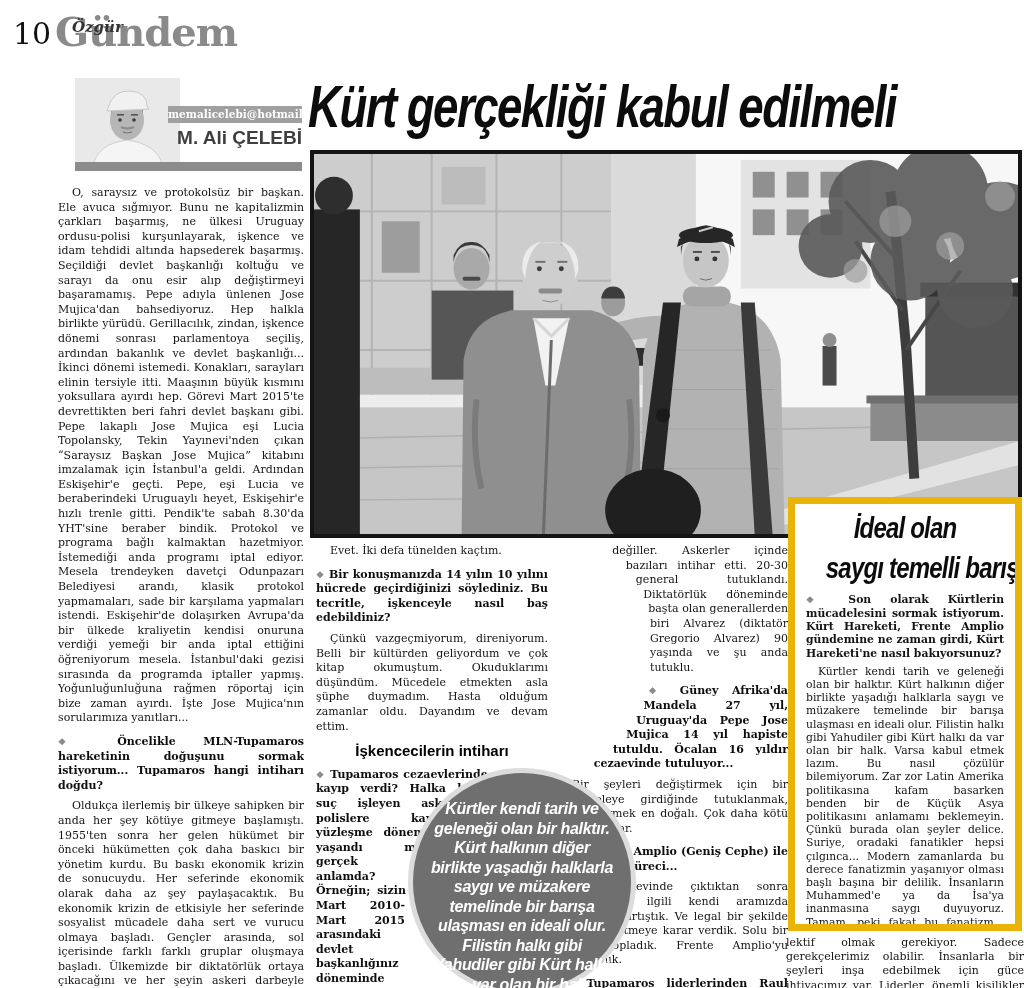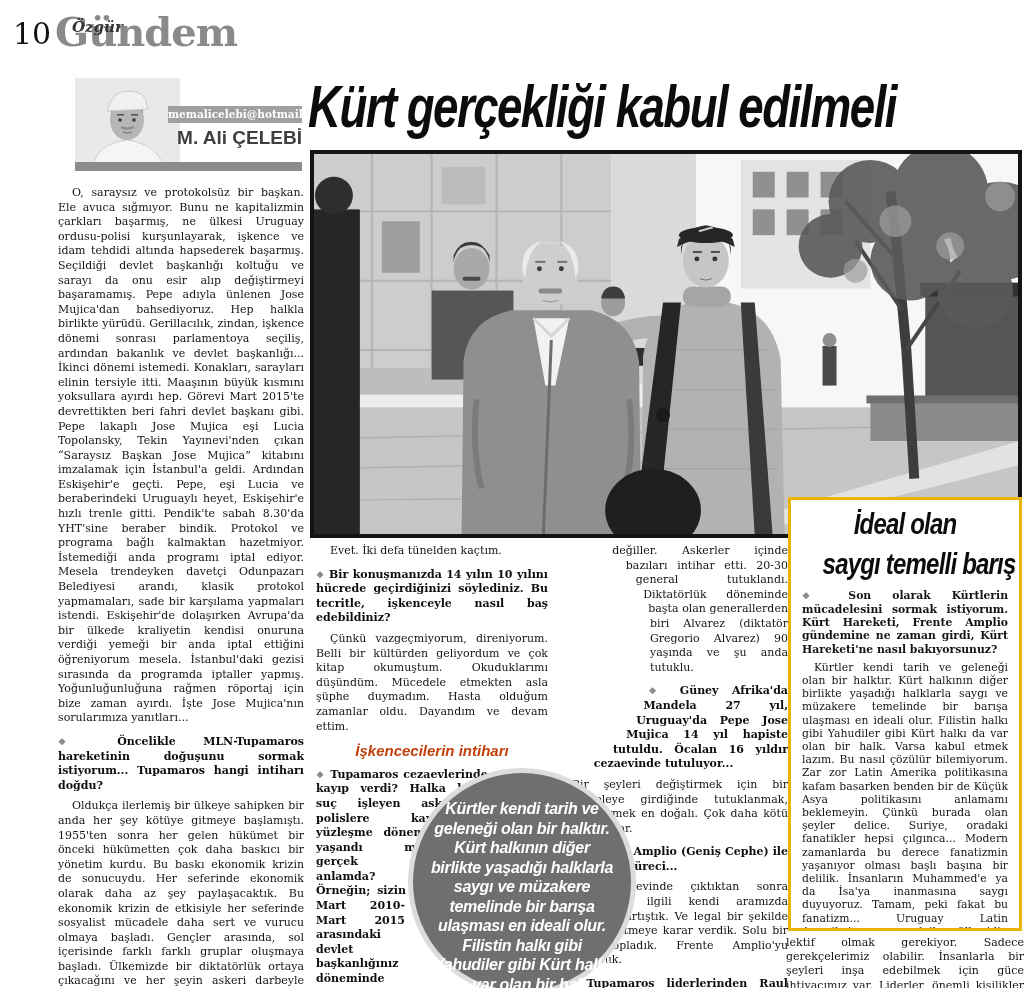--- a/index.html
+++ b/index.html
@@ -35,34 +35,34 @@
   .photo svg{display:block;width:100%;height:100%;}
   
   .col{position:absolute;text-align:justify;font-size:11px;line-height:14.6px;overflow:hidden;z-index:2;}
   .col p{margin:0 0 6px 0;}
   .col p.body{text-indent:14px;}
   .col p.q{font-weight:bold;text-indent:0;margin-top:9px;color:#0e0e0e;}
   .dmd{color:#8a8a8a;font-size:9px;}
   .col1{left:58px;top:186px;width:246px;height:802px;}
   .col2{left:316px;top:544px;width:232px;height:444px;}
   .col3{left:558px;top:544px;width:230px;height:444px;}
-  .subhead{font-family:"Liberation Sans",sans-serif;font-weight:bold;font-style:italic;
-           font-size:15px;text-align:center;margin:10px 0 8px 0;color:#c2410c;}
+  .subhead{font-family:"Liberation Sans",sans-serif;font-weight:bold;
+           font-size:15px;text-align:center;margin:10px 0 8px 0;color:#000000;}
   .sp2{float:right;width:150px;height:246px;shape-outside:circle(125px at 132px 148px);}
   .sp3{float:left;width:92px;height:206px;margin-top:237px;shape-outside:circle(125px at -30px 107px);}
   
   .pull-circle{position:absolute;left:408px;top:768px;width:228px;height:228px;border-radius:50%;
                background:var(--circle);border:5px solid var(--circle-ring);z-index:5;
                display:flex;align-items:flex-start;justify-content:center;}
   .pull-circle .txt{padding:26px 16px 0 16px;text-align:center;color:#fff;
                font-family:"Liberation Sans",sans-serif;font-weight:bold;font-style:italic;
                font-size:16px;line-height:1.22;letter-spacing:-0.3px;}
   
   .sidebar{position:absolute;left:788px;top:497px;width:234px;height:434px;background:#fff;
-           border:3px solid #eab308;z-index:6;padding:8px 11px;overflow:hidden;}
+           border:7px solid #eab308;z-index:6;padding:8px 11px;overflow:hidden;}
   .sb-title{font-family:"Liberation Sans",sans-serif;font-weight:bold;font-style:italic;
             font-size:30px;letter-spacing:-1px;color:#0c0c0c;text-align:center;line-height:1.08;
             transform:scaleX(0.8);transform-origin:center top;white-space:nowrap;margin-bottom:8px;}
   .sidebar p{text-align:justify;font-size:10.8px;line-height:13.2px;margin-bottom:5px;}
   .sidebar p.q{font-weight:bold;}
   .sidebar p.body{text-indent:12px;}
   
   .bottomright{position:absolute;left:786px;top:936px;width:238px;font-size:11px;line-height:14.2px;
                text-align:justify;z-index:2;}
 </style>

